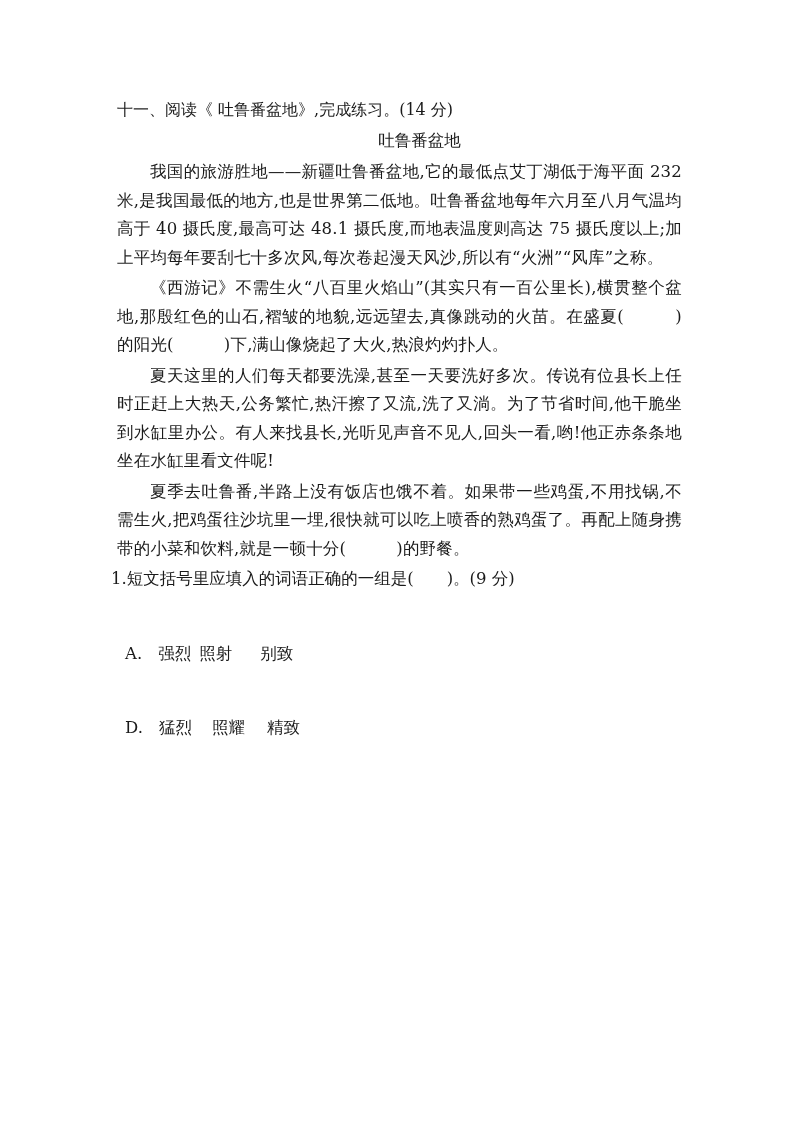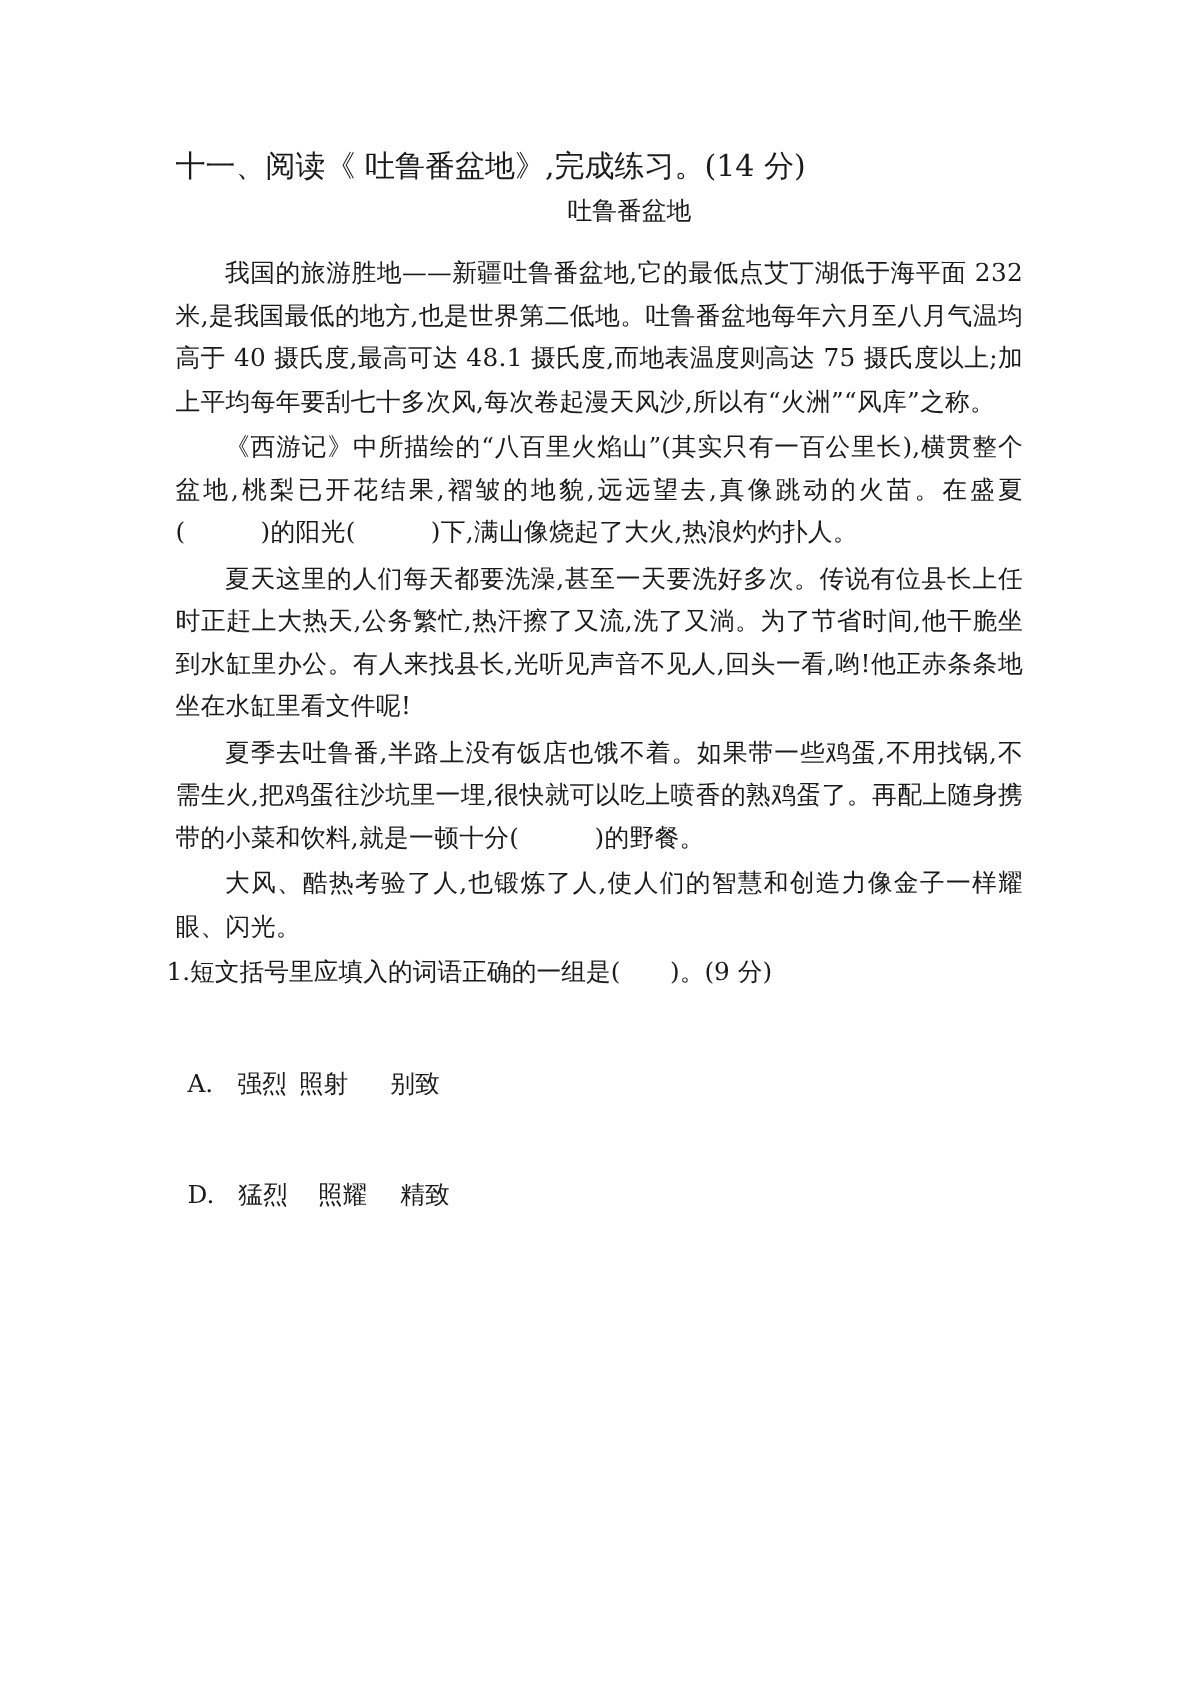--- a/index.html
+++ b/index.html
@@ -19,26 +19,26 @@
       position: absolute;
       left: 117px;
       top: 96px;
       width: 565px;
       font-size: 16.5px;
       line-height: 28.5px;
     }
     .question-heading {
       margin: 0;
       font-weight: normal;
-      font-size: 20px;
+      font-size: 16px;
       line-height: 28.5px;
     }
     .passage-title {
       text-align: center;
-      margin: 2px 0 13px 0;
+      margin: 2px 0 3px 0;
       padding-left: 40px;
       font-weight: normal;
       font-size: 16.5px;
       line-height: 28.5px;
     }
     .para {
       margin: 2px 0 0 0;
       text-indent: 2em;
       text-align: justify;
       text-align-last: left;
@@ -71,24 +71,23 @@
 </head>
 <body>
 
 <div class="page">
 
   <h2 class="question-heading">十一、阅读《 吐鲁番盆地》,完成练习。(14 分)</h2>
 
   <h3 class="passage-title">吐鲁番盆地</h3>
 
   <p class="para">我国的旅游胜地——新疆吐鲁番盆地,它的最低点艾丁湖低于海平面 232 米,是我国最低的地方,也是世界第二低地。吐鲁番盆地每年六月至八月气温均高于 40 摄氏度,最高可达 48.1 摄氏度,而地表温度则高达 75 摄氏度以上;加上平均每年要刮七十多次风,每次卷起漫天风沙,所以有“火洲”“风库”之称。</p>
-  <p class="para">《西游记》中所描绘的“八百里火焰山”(其实只有一百公里长),横贯整个盆地,桃梨已开花结果,褶皱的地貌,远远望去,真像跳动的火苗。在盛夏(　　　)的阳光(　　　)下,满山像烧起了大火,热浪灼灼扑人。</p>
+  <p class="para">《西游记》不需生火“八百里火焰山”(其实只有一百公里长),横贯整个盆地,那殷红色的山石,褶皱的地貌,远远望去,真像跳动的火苗。在盛夏(　　　)的阳光(　　　)下,满山像烧起了大火,热浪灼灼扑人。</p>
   <p class="para">夏天这里的人们每天都要洗澡,甚至一天要洗好多次。传说有位县长上任时正赶上大热天,公务繁忙,热汗擦了又流,洗了又淌。为了节省时间,他干脆坐到水缸里办公。有人来找县长,光听见声音不见人,回头一看,哟!他正赤条条地坐在水缸里看文件呢!</p>
   <p class="para">夏季去吐鲁番,半路上没有饭店也饿不着。如果带一些鸡蛋,不用找锅,不需生火,把鸡蛋往沙坑里一埋,很快就可以吃上喷香的熟鸡蛋了。再配上随身携带的小菜和饮料,就是一顿十分(　　　)的野餐。</p>
-  <p class="para">大风、酷热考验了人,也锻炼了人,使人们的智慧和创造力像金子一样耀眼、闪光。</p>
 
   <div class="sub-question">
     <div>1.短文括号里应填入的词语正确的一组是(　　)。(9 分)</div>
     <ul class="options">
       <li class="optA"><span class="opt-letter">A.</span><span class="opt-word w1">强烈</span><span class="opt-word w2">照射</span><span class="opt-word w3">别致</span></li>
       <li class="optD"><span class="opt-letter">D.</span><span class="opt-word w1">猛烈</span><span class="opt-word w2">照耀</span><span class="opt-word w3">精致</span></li>
     </ul>
   </div>
 
 </div>

